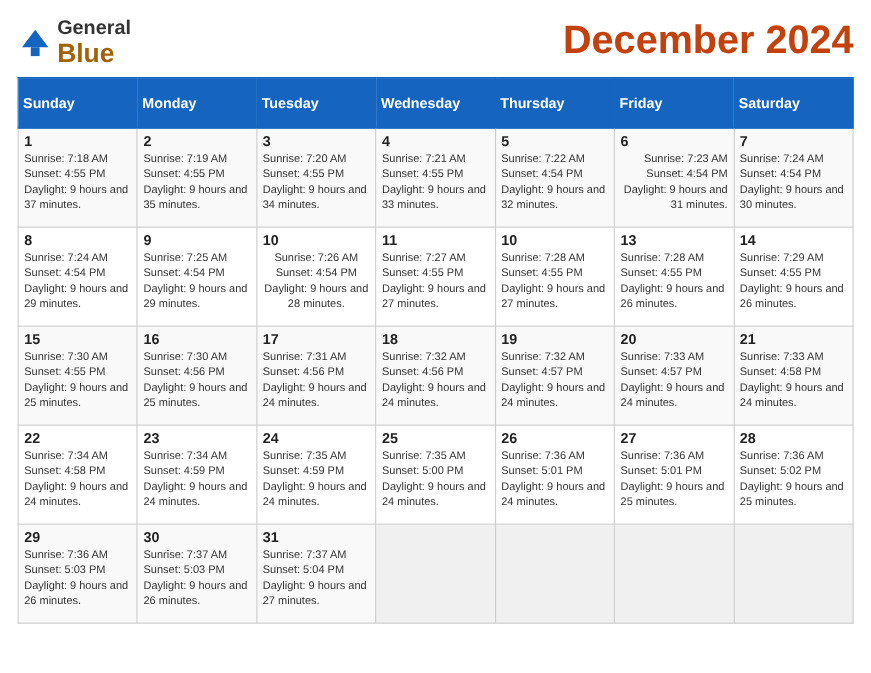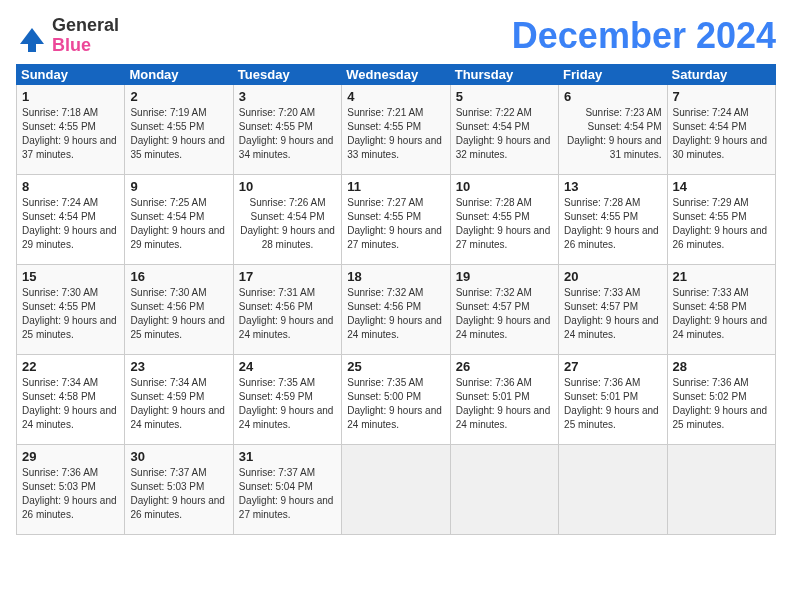--- a/index.html
+++ b/index.html
@@ -20,39 +20,39 @@
       display: flex;
       flex-direction: column;
       align-items: flex-start;
     }
     .title-area {
       text-align: right;
     }
     .month-title {
       font-size: 36px;
       font-weight: bold;
-      color: #3b82f6;
+      color: #c2410c;
       line-height: 1.1;
       text-align: center;
     }
     .location-title {
       font-size: 16px;
       color: #444;
     }
     .calendar {
       width: 100%;
       border-collapse: collapse;
       table-layout: fixed;
     }
     .calendar thead th {
       background: #1565c0;
       color: #fff;
       font-size: 13px;
       font-weight: bold;
-      padding: 2px 4px;
+      padding: 15px 4px;
       text-align: left;
       border: 1px solid #1565c0;
     }
     .calendar tbody td {
       vertical-align: top;
       border: 1px solid #ccc;
       padding: 4px 5px;
       font-size: 10px;
       color: #333;
       height: 90px;
@@ -74,41 +74,41 @@
     .day-info {
       font-size: 10px;
       color: #333;
       line-height: 1.4;
     }
     .empty-cell {
       background: #f0f0f0 !important;
     }
     .logo-wrapper {
       display: flex;
-      align-items: flex-end;
+      align-items: center;
       gap: 4px;
     }
     .logo-text-wrapper {
       display: flex;
       flex-direction: column;
     }
   </style>
 </head>
 <body>
 
 <div class="header-area">
   <div class="logo">
     <div class="logo-wrapper">
       <svg width="32" height="32" viewBox="0 0 32 32">
         <polygon points="16,4 28,20 4,20" fill="#1565c0"></polygon>
         <rect x="12" y="20" width="8" height="8" fill="#1565c0"></rect>
       </svg>
       <div class="logo-text-wrapper">
         <span style="font-size:18px;font-weight:bold;color:#333;line-height:1.1;">General</span>
-        <span style="font-size:18px;font-weight:bold;color:#ec4899;line-height:1.1;">Blue</span>
+        <span style="font-size:24px;font-weight:bold;color:#a16207;line-height:1.1;">Blue</span>
       </div>
     </div>
   </div>
   <div class="title-area">
     <div class="month-title">December 2024</div>
   </div>
 </div>
 
 <table class="calendar">
   <thead>

